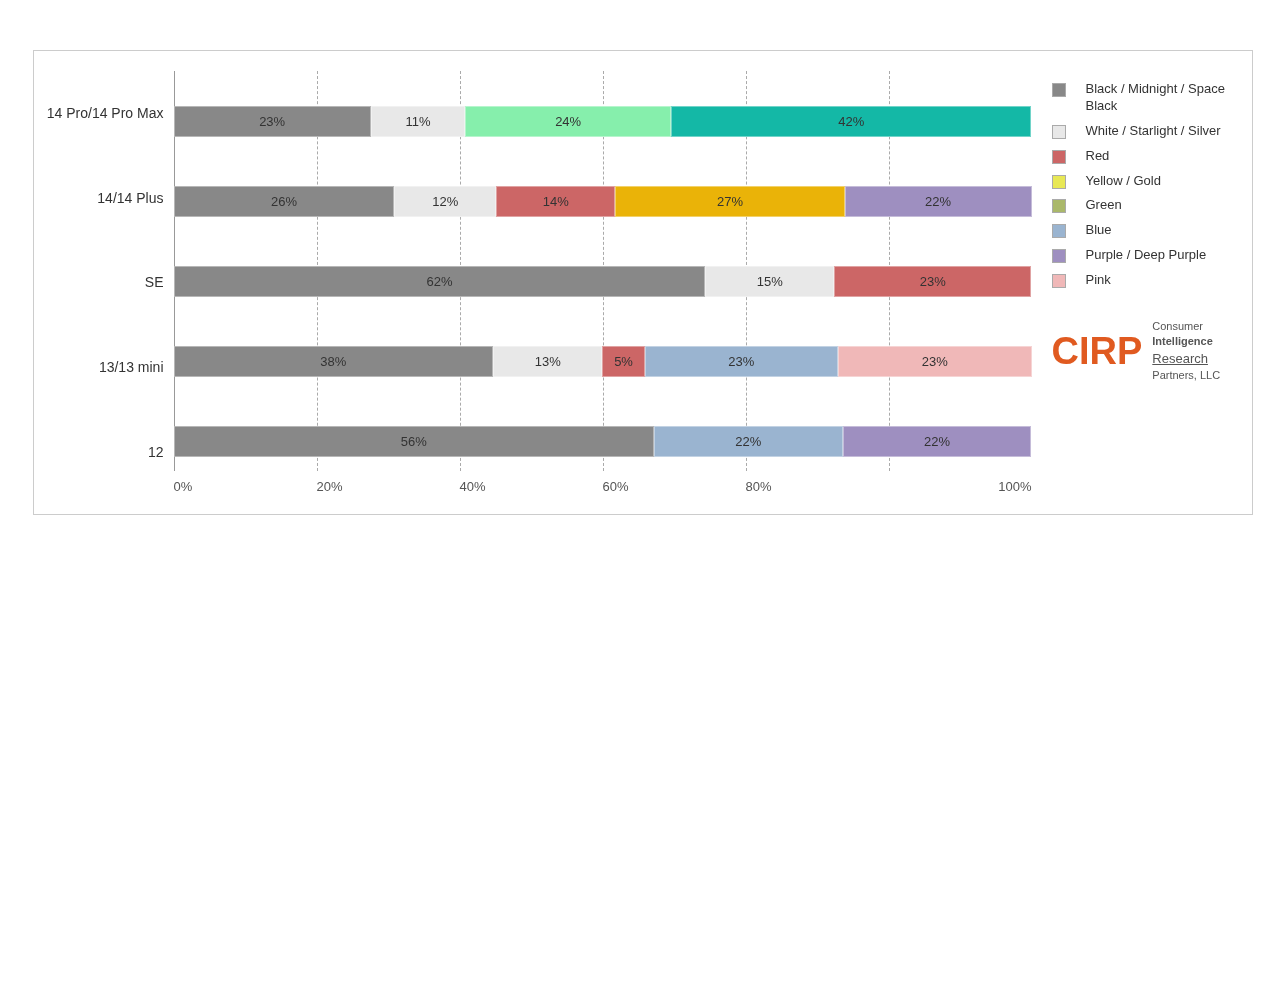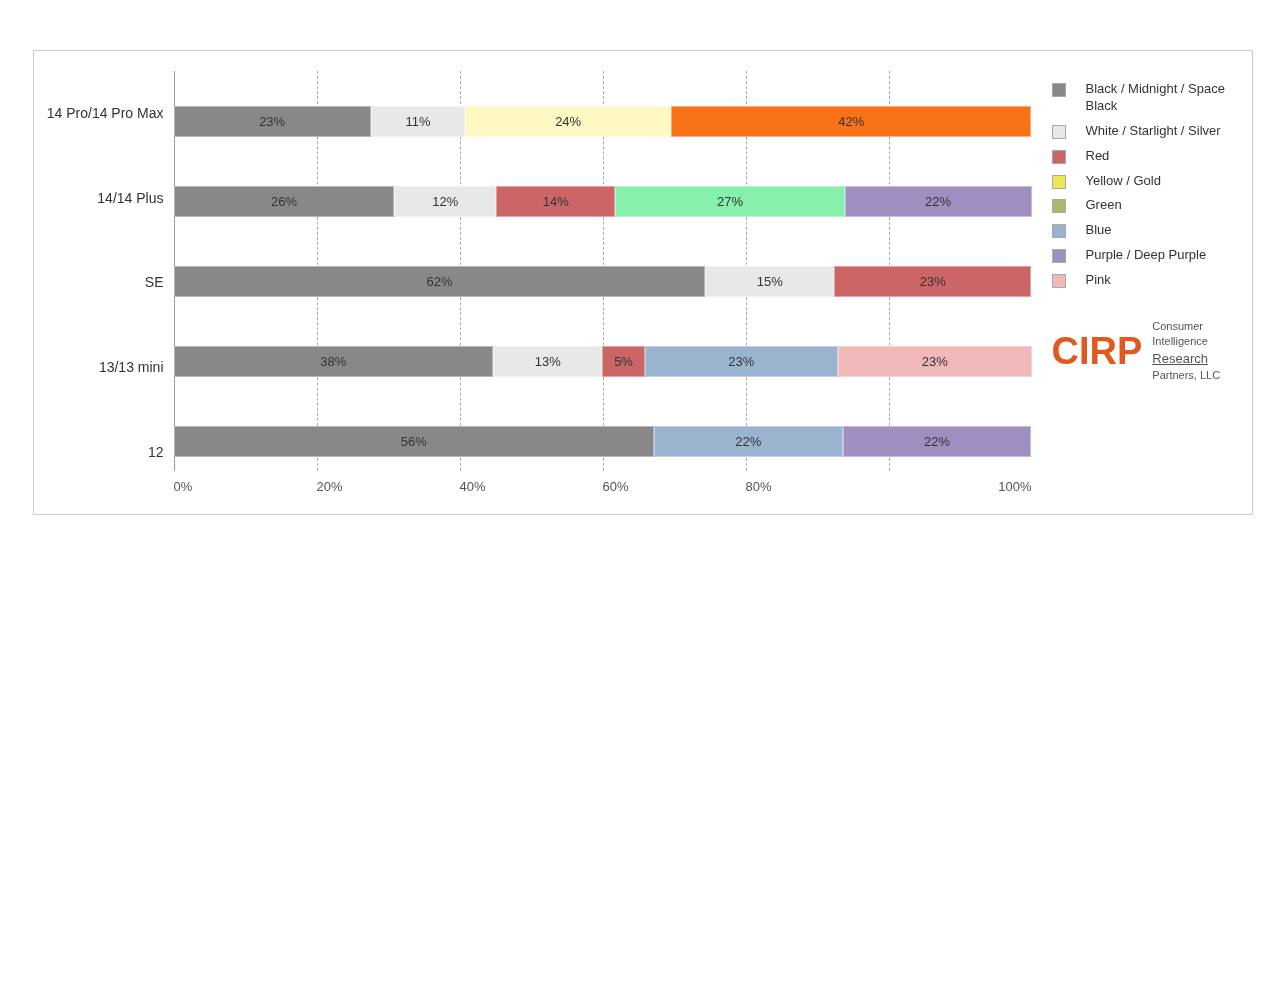--- a/index.html
+++ b/index.html
@@ -182,28 +182,28 @@
               <div class="gridline"></div>
               <div class="gridline"></div>
               <div class="gridline"></div>
               <div class="gridline"></div>
               <div class="gridline"></div>
             </div>
           <div class="bars-container" id="barsContainer">
               <div class="bar-row">
                 <div class="bar-segment" style="width: 23%; background-color: rgb(136, 136, 136); border: 1px solid rgba(255, 255, 255, 0.4);">23%</div>
                 <div class="bar-segment" style="width: 11%; background-color: rgb(232, 232, 232); border: 1px solid rgba(255, 255, 255, 0.4);">11%</div>
-                <div class="bar-segment" style="width: 24%; background-color: #fef9c3; border: 1px solid rgba(255, 255, 255, 0.4);">24%</div>
-                <div class="bar-segment" style="width: 42%; background-color: #f97316; border: 1px solid rgba(255, 255, 255, 0.4);">42%</div>
+                <div class="bar-segment" style="width: 24%; background-color: #86efac; border: 1px solid rgba(255, 255, 255, 0.4);">24%</div>
+                <div class="bar-segment" style="width: 42%; background-color: #14b8a6; border: 1px solid rgba(255, 255, 255, 0.4);">42%</div>
               </div>
               <div class="bar-row">
                 <div class="bar-segment" style="width: 26%; background-color: rgb(136, 136, 136); border: 1px solid rgba(255, 255, 255, 0.4);">26%</div>
                 <div class="bar-segment" style="width: 12%; background-color: rgb(232, 232, 232); border: 1px solid rgba(255, 255, 255, 0.4);">12%</div>
                 <div class="bar-segment" style="width: 14%; background-color: rgb(204, 102, 102); border: 1px solid rgba(255, 255, 255, 0.4);">14%</div>
-                <div class="bar-segment" style="width: 27%; background-color: #86efac; border: 1px solid rgba(255, 255, 255, 0.4);">27%</div>
+                <div class="bar-segment" style="width: 27%; background-color: #eab308; border: 1px solid rgba(255, 255, 255, 0.4);">27%</div>
                 <div class="bar-segment" style="width: 22%; background-color: rgb(158, 143, 192); border: 1px solid rgba(255, 255, 255, 0.4);">22%</div>
               </div>
               <div class="bar-row">
                 <div class="bar-segment" style="width: 62%; background-color: rgb(136, 136, 136); border: 1px solid rgba(255, 255, 255, 0.4);">62%</div>
                 <div class="bar-segment" style="width: 15%; background-color: rgb(232, 232, 232); border: 1px solid rgba(255, 255, 255, 0.4);">15%</div>
                 <div class="bar-segment" style="width: 23%; background-color: rgb(204, 102, 102); border: 1px solid rgba(255, 255, 255, 0.4);">23%</div>
               </div>
               <div class="bar-row">
                 <div class="bar-segment" style="width: 38%; background-color: rgb(136, 136, 136); border: 1px solid rgba(255, 255, 255, 0.4);">38%</div>
                 <div class="bar-segment" style="width: 13%; background-color: rgb(232, 232, 232); border: 1px solid rgba(255, 255, 255, 0.4);">13%</div>
@@ -260,21 +260,21 @@
             </div>
             <div class="legend-item">
               <div class="legend-swatch" style="background-color: rgb(240, 184, 184); border: 1px solid rgb(170, 170, 170);"></div>
               <div class="legend-text">Pink</div>
             </div>
           </div>
         <div class="cirp-logo">
           <div class="cirp-abbr" id="cirpAbbr">CIRP</div>
           <div class="cirp-text-box">
             <span id="cirpLine1" style="font-size: 11px; color: rgb(85, 85, 85); line-height: 1.4;">Consumer</span>
-            <span id="cirpLine2" style="font-size: 11px; color: rgb(85, 85, 85); line-height: 1.4;">Intelligence</span>
+            <span id="cirpLine2" style="font-size: 11px; color: rgb(85, 85, 85); line-height: 1.4; font-weight: bold;">Intelligence</span>
             <span id="cirpLine3" style="font-size: 13px; color: rgb(85, 85, 85); line-height: 1.4; text-decoration: underline;">Research</span>
             <span id="cirpLine4" style="font-size: 11px; color: rgb(85, 85, 85); line-height: 1.4;">Partners, LLC</span>
           </div>
         </div>
       </div>
 
     </div>
   </div>
 </div>
 

